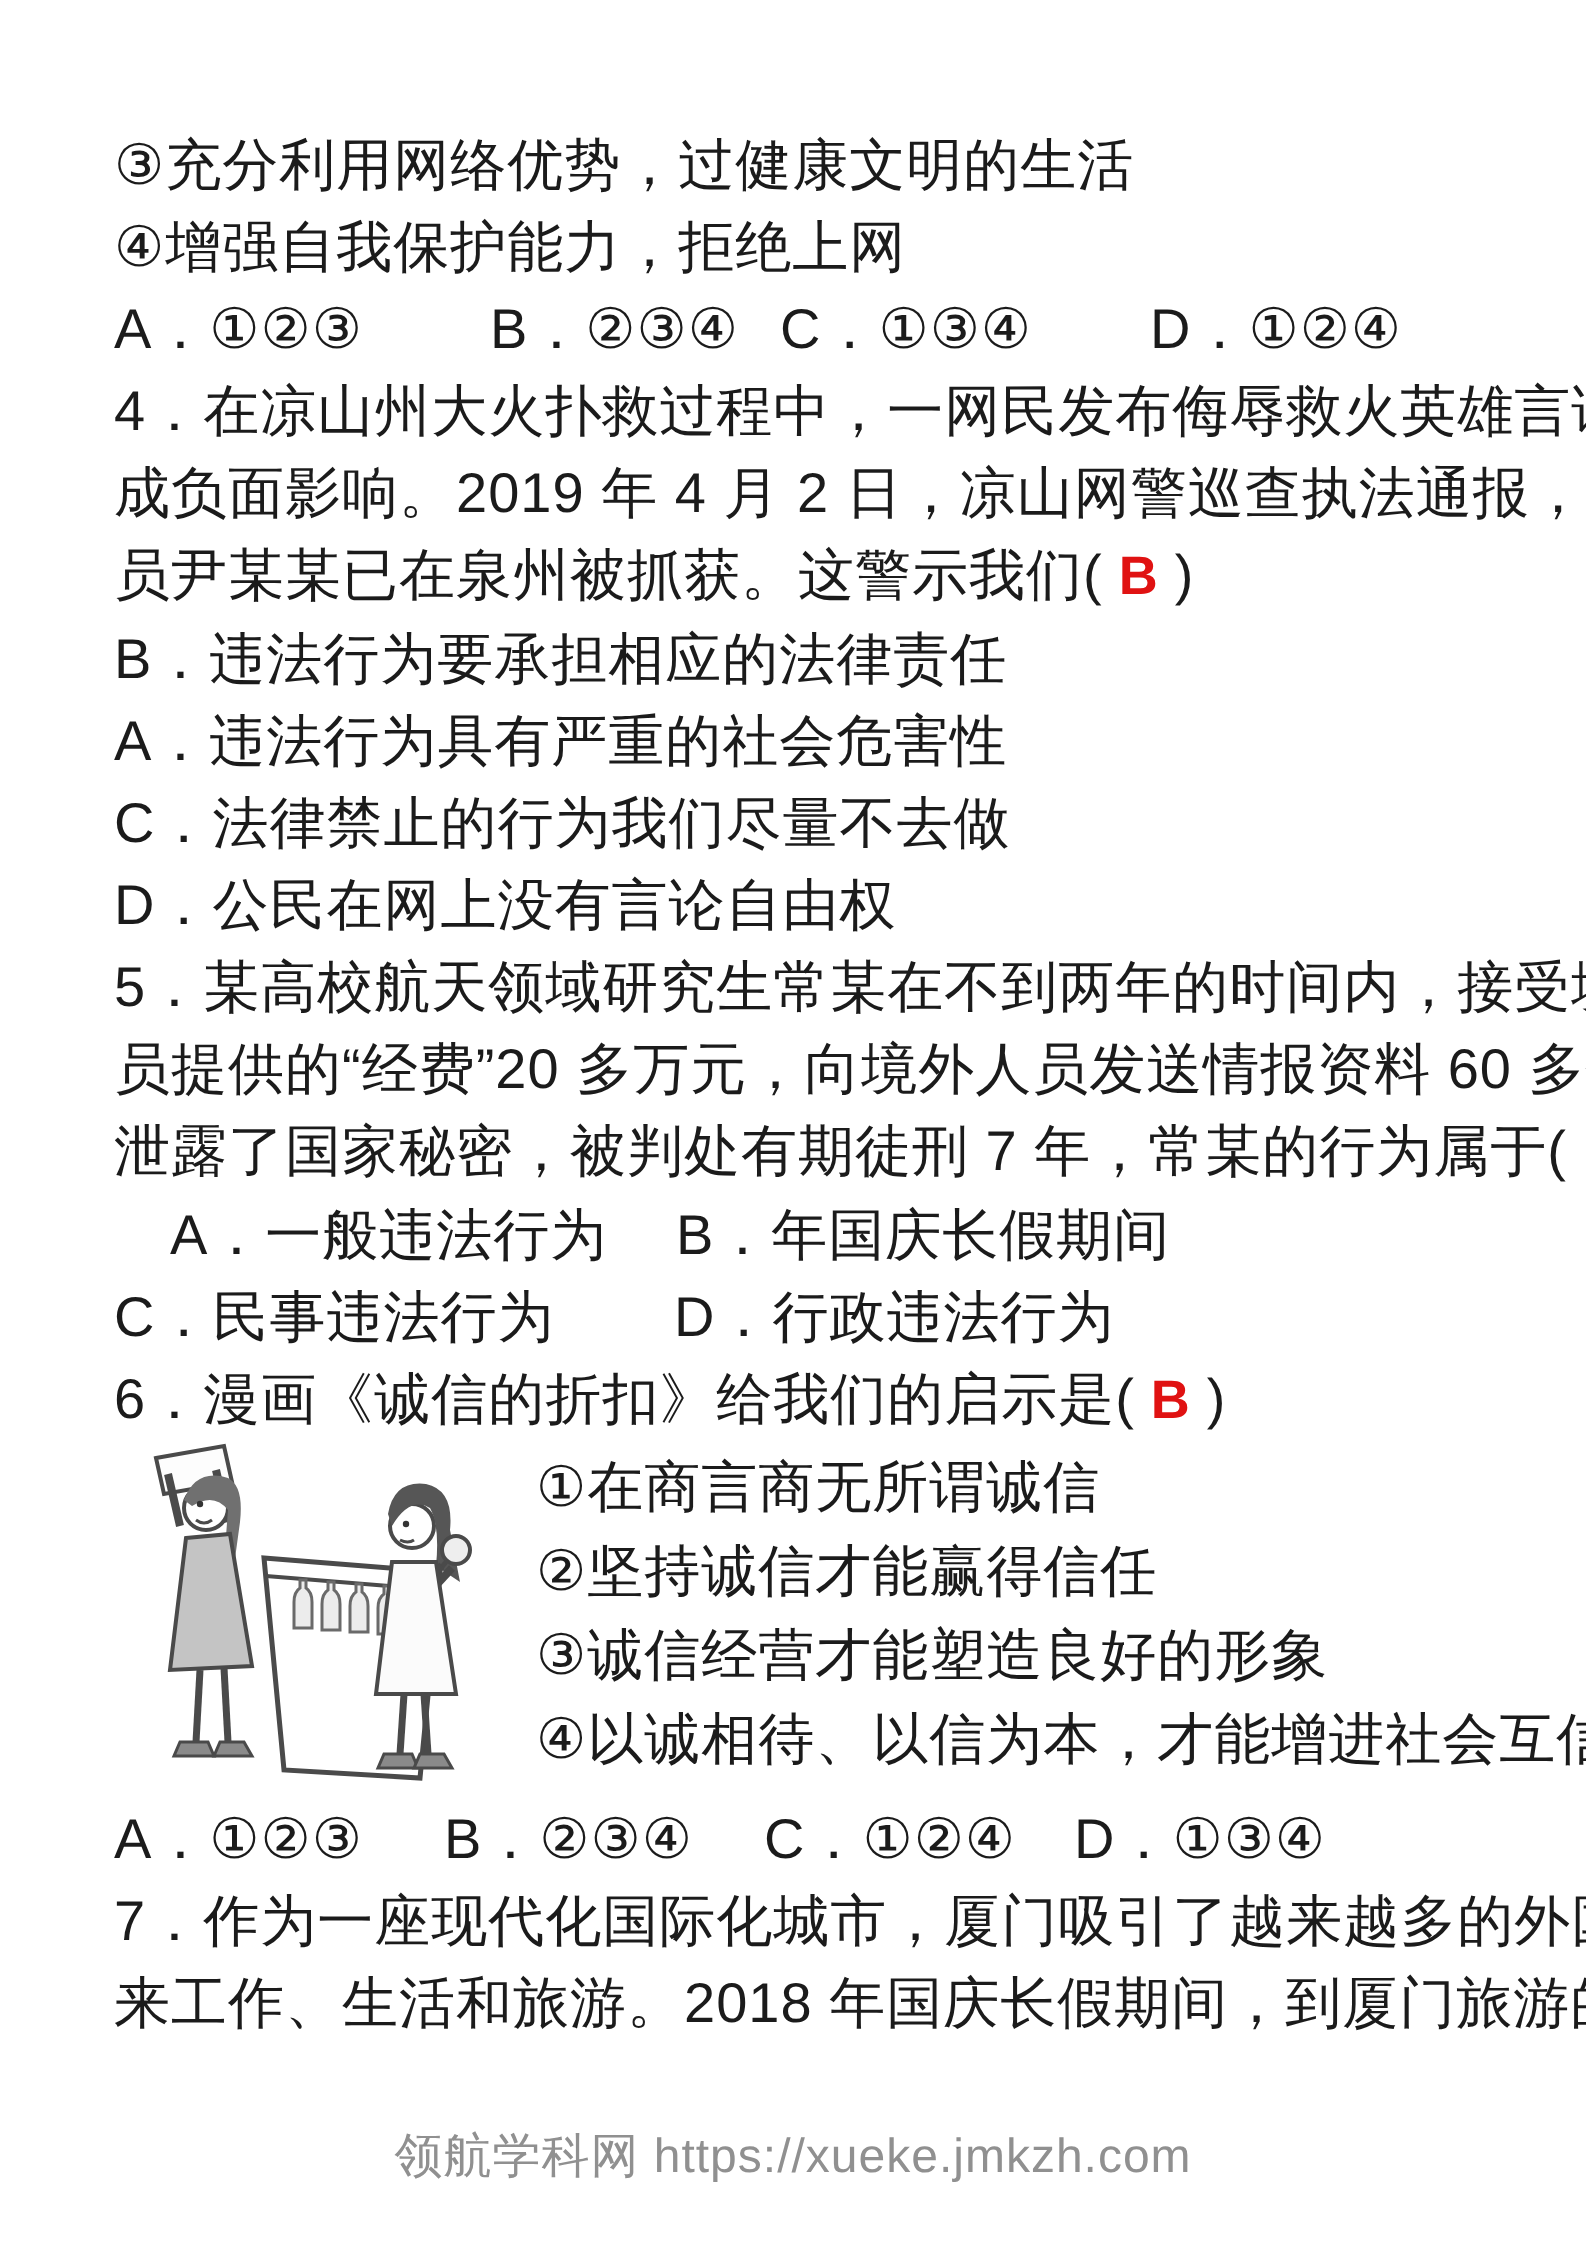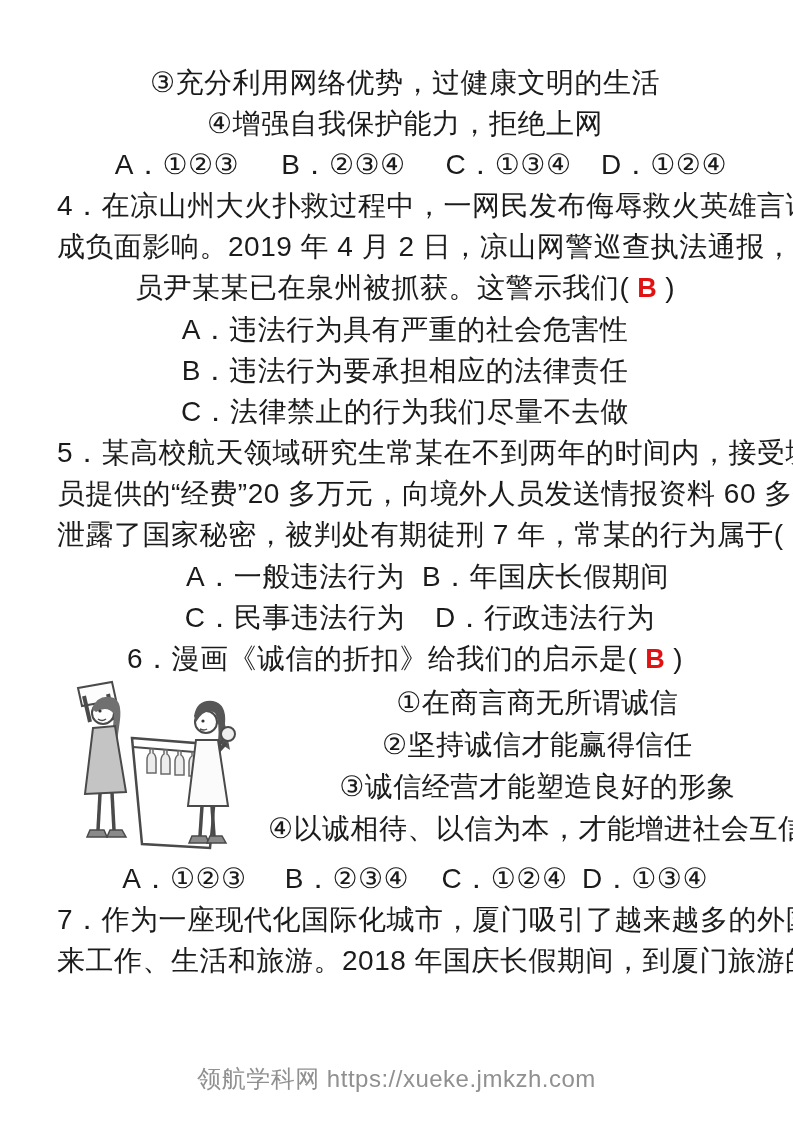--- a/index.html
+++ b/index.html
@@ -7,21 +7,21 @@
     width:793px;height:1122px;background:#ffffff;overflow:hidden;
     color:#1b1b1b;
     font-family:"Liberation Sans","DejaVu Sans",sans-serif;
   }
   .page{
     box-sizing:border-box;width:793px;height:1122px;
     padding:62px 40px 0 57px;position:relative;
   }
   p.ln{
     margin:0;font-size:28px;line-height:41px;white-space:nowrap;
-    font-weight:500;letter-spacing:0.5px;text-align:center;
+    font-weight:500;letter-spacing:0.5px;
   }
   .ans{
     color:#e01212;font-weight:bold;margin:0 8px;font-size:27px;
   }
   .opt{display:inline-block;}
   .w188{width:188px;} .w145{width:145px;} .w185{width:185px;}
   .w253{width:253px;margin-left:28px;} .w280{width:280px;}
   .w165{width:165px;} .w160{width:160px;} .w155{width:155px;}
   .figure-row{
     display:flex;align-items:flex-start;height:178px;margin-left:13px;
@@ -41,23 +41,24 @@
 
   <p class="ln">③充分利用网络优势，过健康文明的生活</p>
   <p class="ln">④增强自我保护能力，拒绝上网</p>
   <p class="ln">
     <span class="opt w188">A．①②③</span><span class="opt w145">B．②③④</span><span class="opt w185">C．①③④</span><span class="opt">D．①②④</span>
   </p>
 
   <p class="ln">4．在凉山州大火扑救过程中，一网民发布侮辱救火英雄言论，造</p>
   <p class="ln">成负面影响。2019 年 4 月 2 日，凉山网警巡查执法通报，违法人</p>
   <p class="ln"><span>员尹某某已在泉州被抓获。这警示我们(</span><span class="ans">B</span><span>)</span></p>
+  <p class="ln">B．违法行为要承担相应的法律责任</p>
   <p class="ln">A．违法行为具有严重的社会危害性</p>
-  <p class="ln">B．违法行为要承担相应的法律责任</p>
   <p class="ln">C．法律禁止的行为我们尽量不去做</p>
+  <p class="ln">D．公民在网上没有言论自由权</p>
 
   <p class="ln">5．某高校航天领域研究生常某在不到两年的时间内，接受境外人</p>
   <p class="ln">员提供的“经费”20 多万元，向境外人员发送情报资料 60 多份，</p>
   <p class="ln"><span>泄露了国家秘密，被判处有期徒刑 7 年，常某的行为属于(</span><span class="ans">B</span></p>
   <p class="ln">
     <span class="opt w253">A．一般违法行为</span><span class="opt">B．年国庆长假期间</span>
   </p>
   <p class="ln">
     <span class="opt w280">C．民事违法行为</span><span class="opt">D．行政违法行为</span>
   </p>

